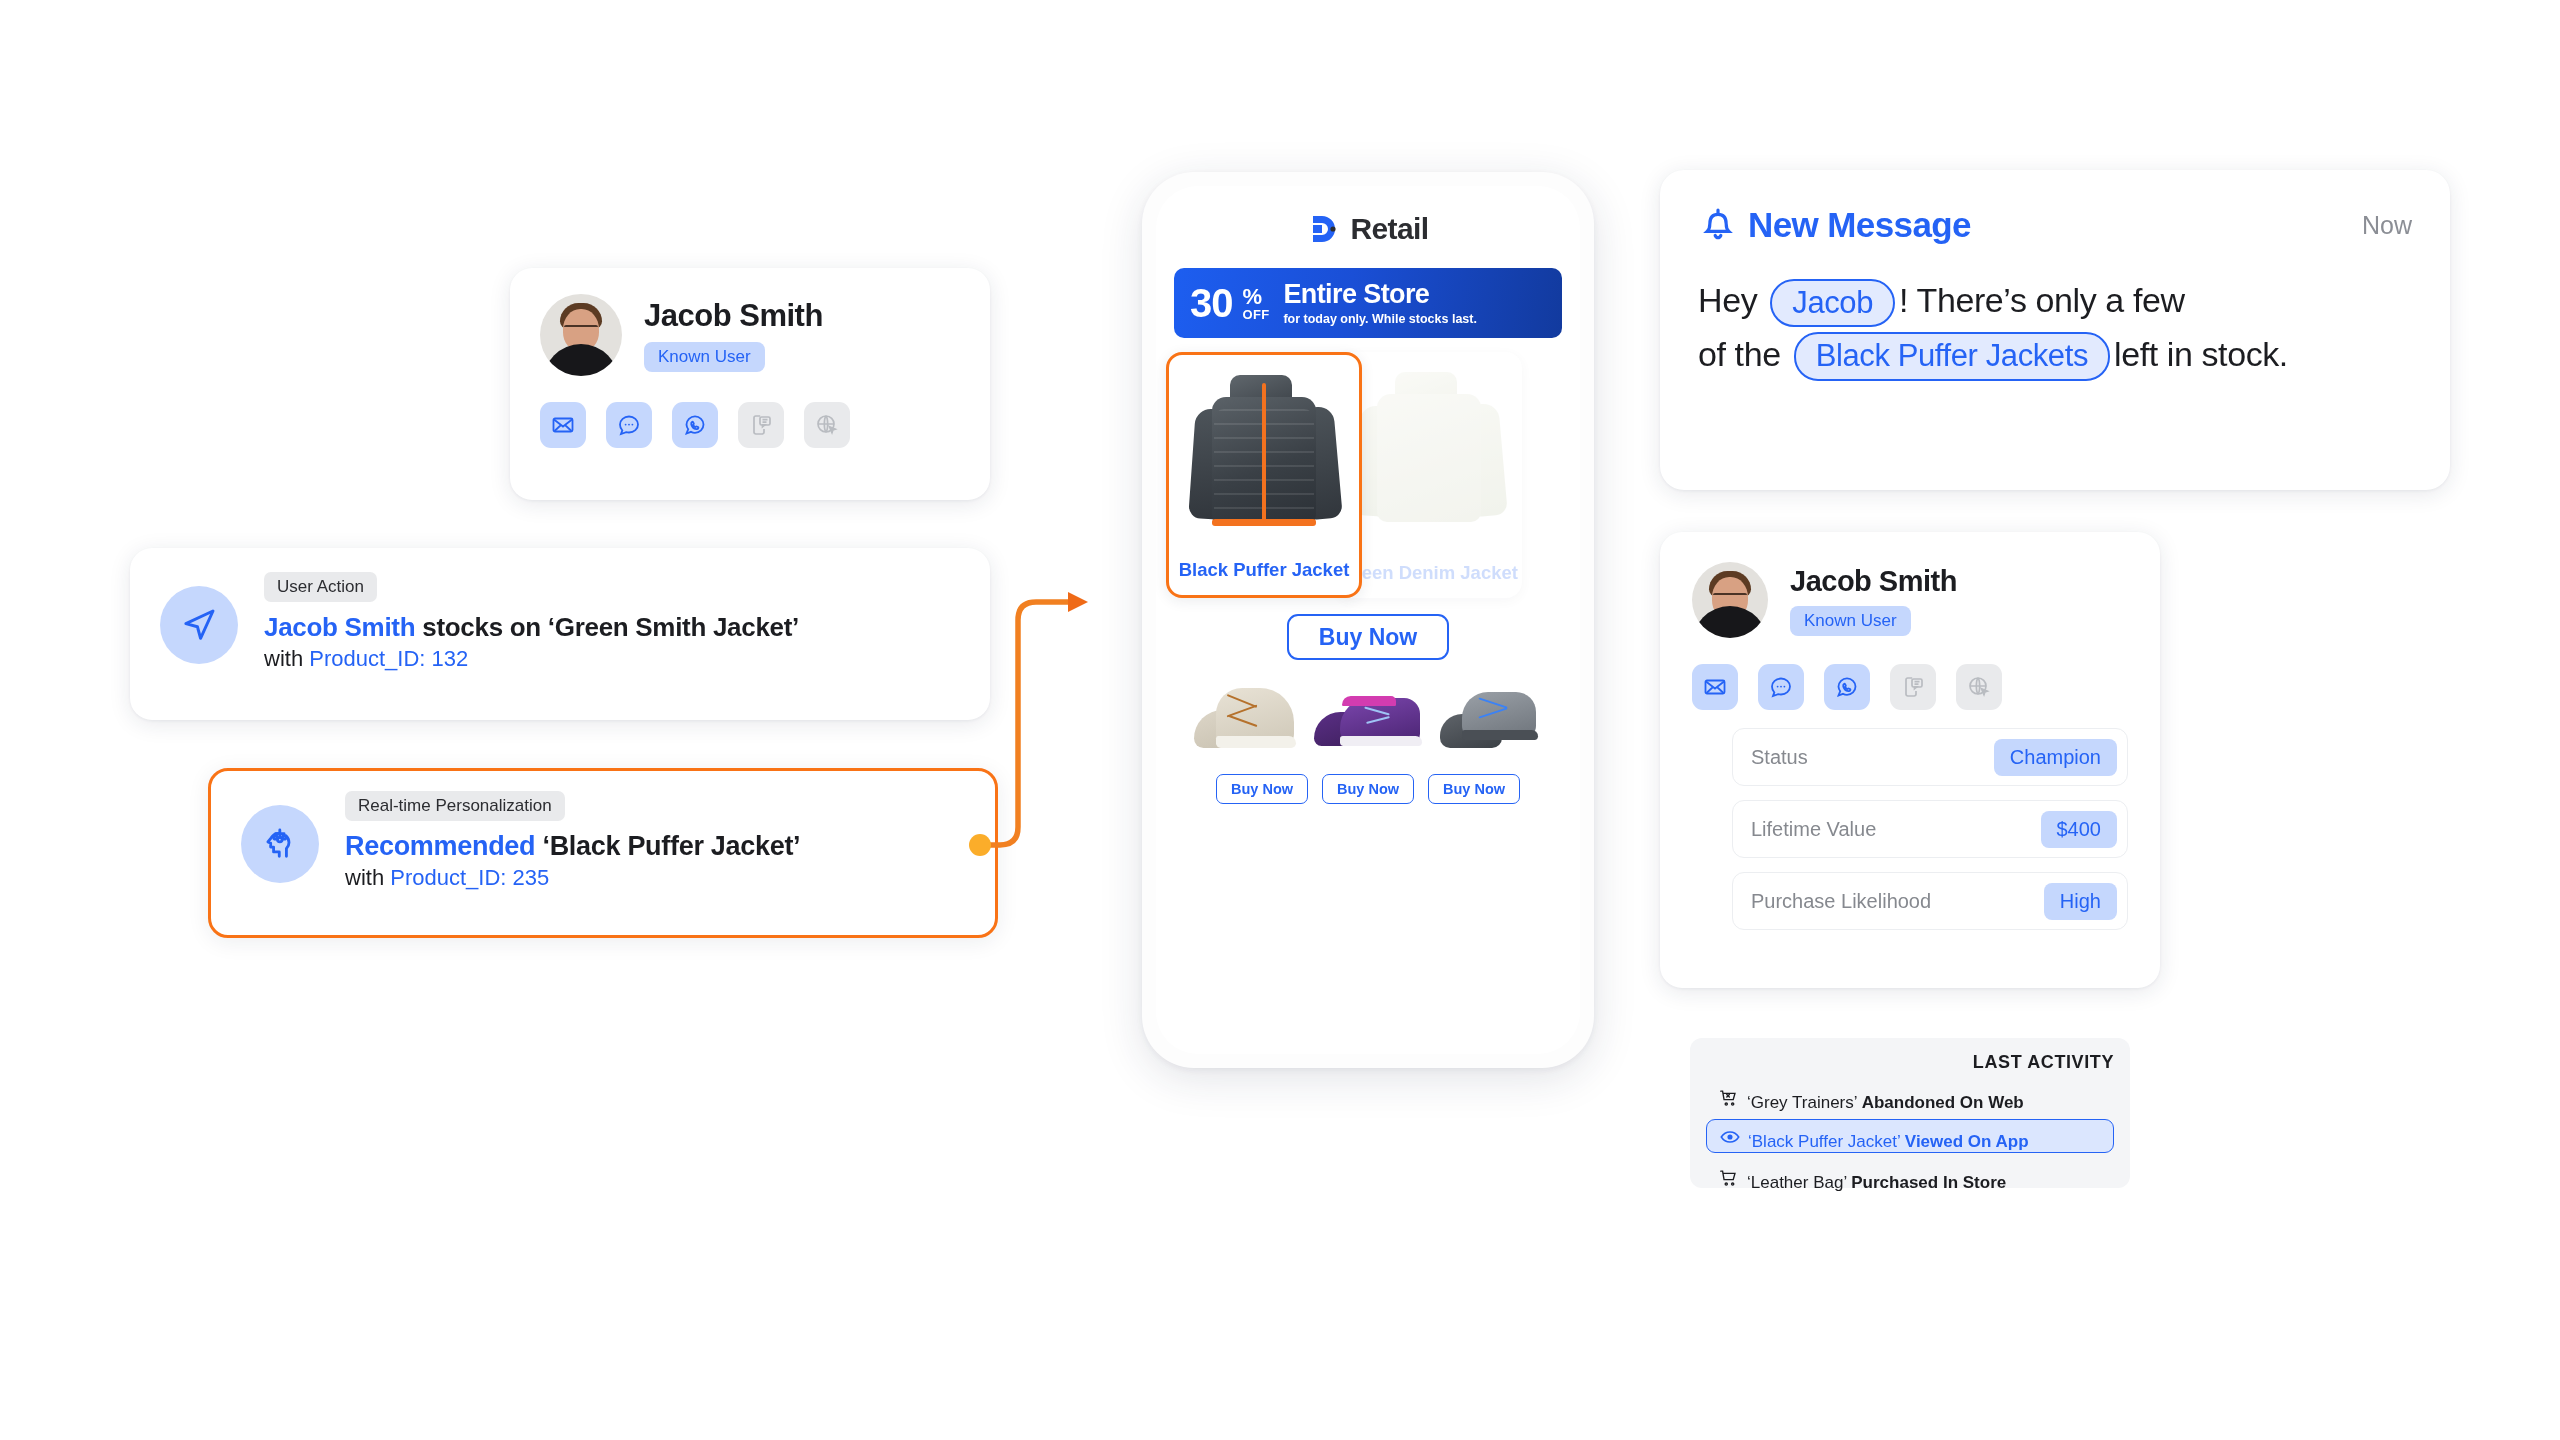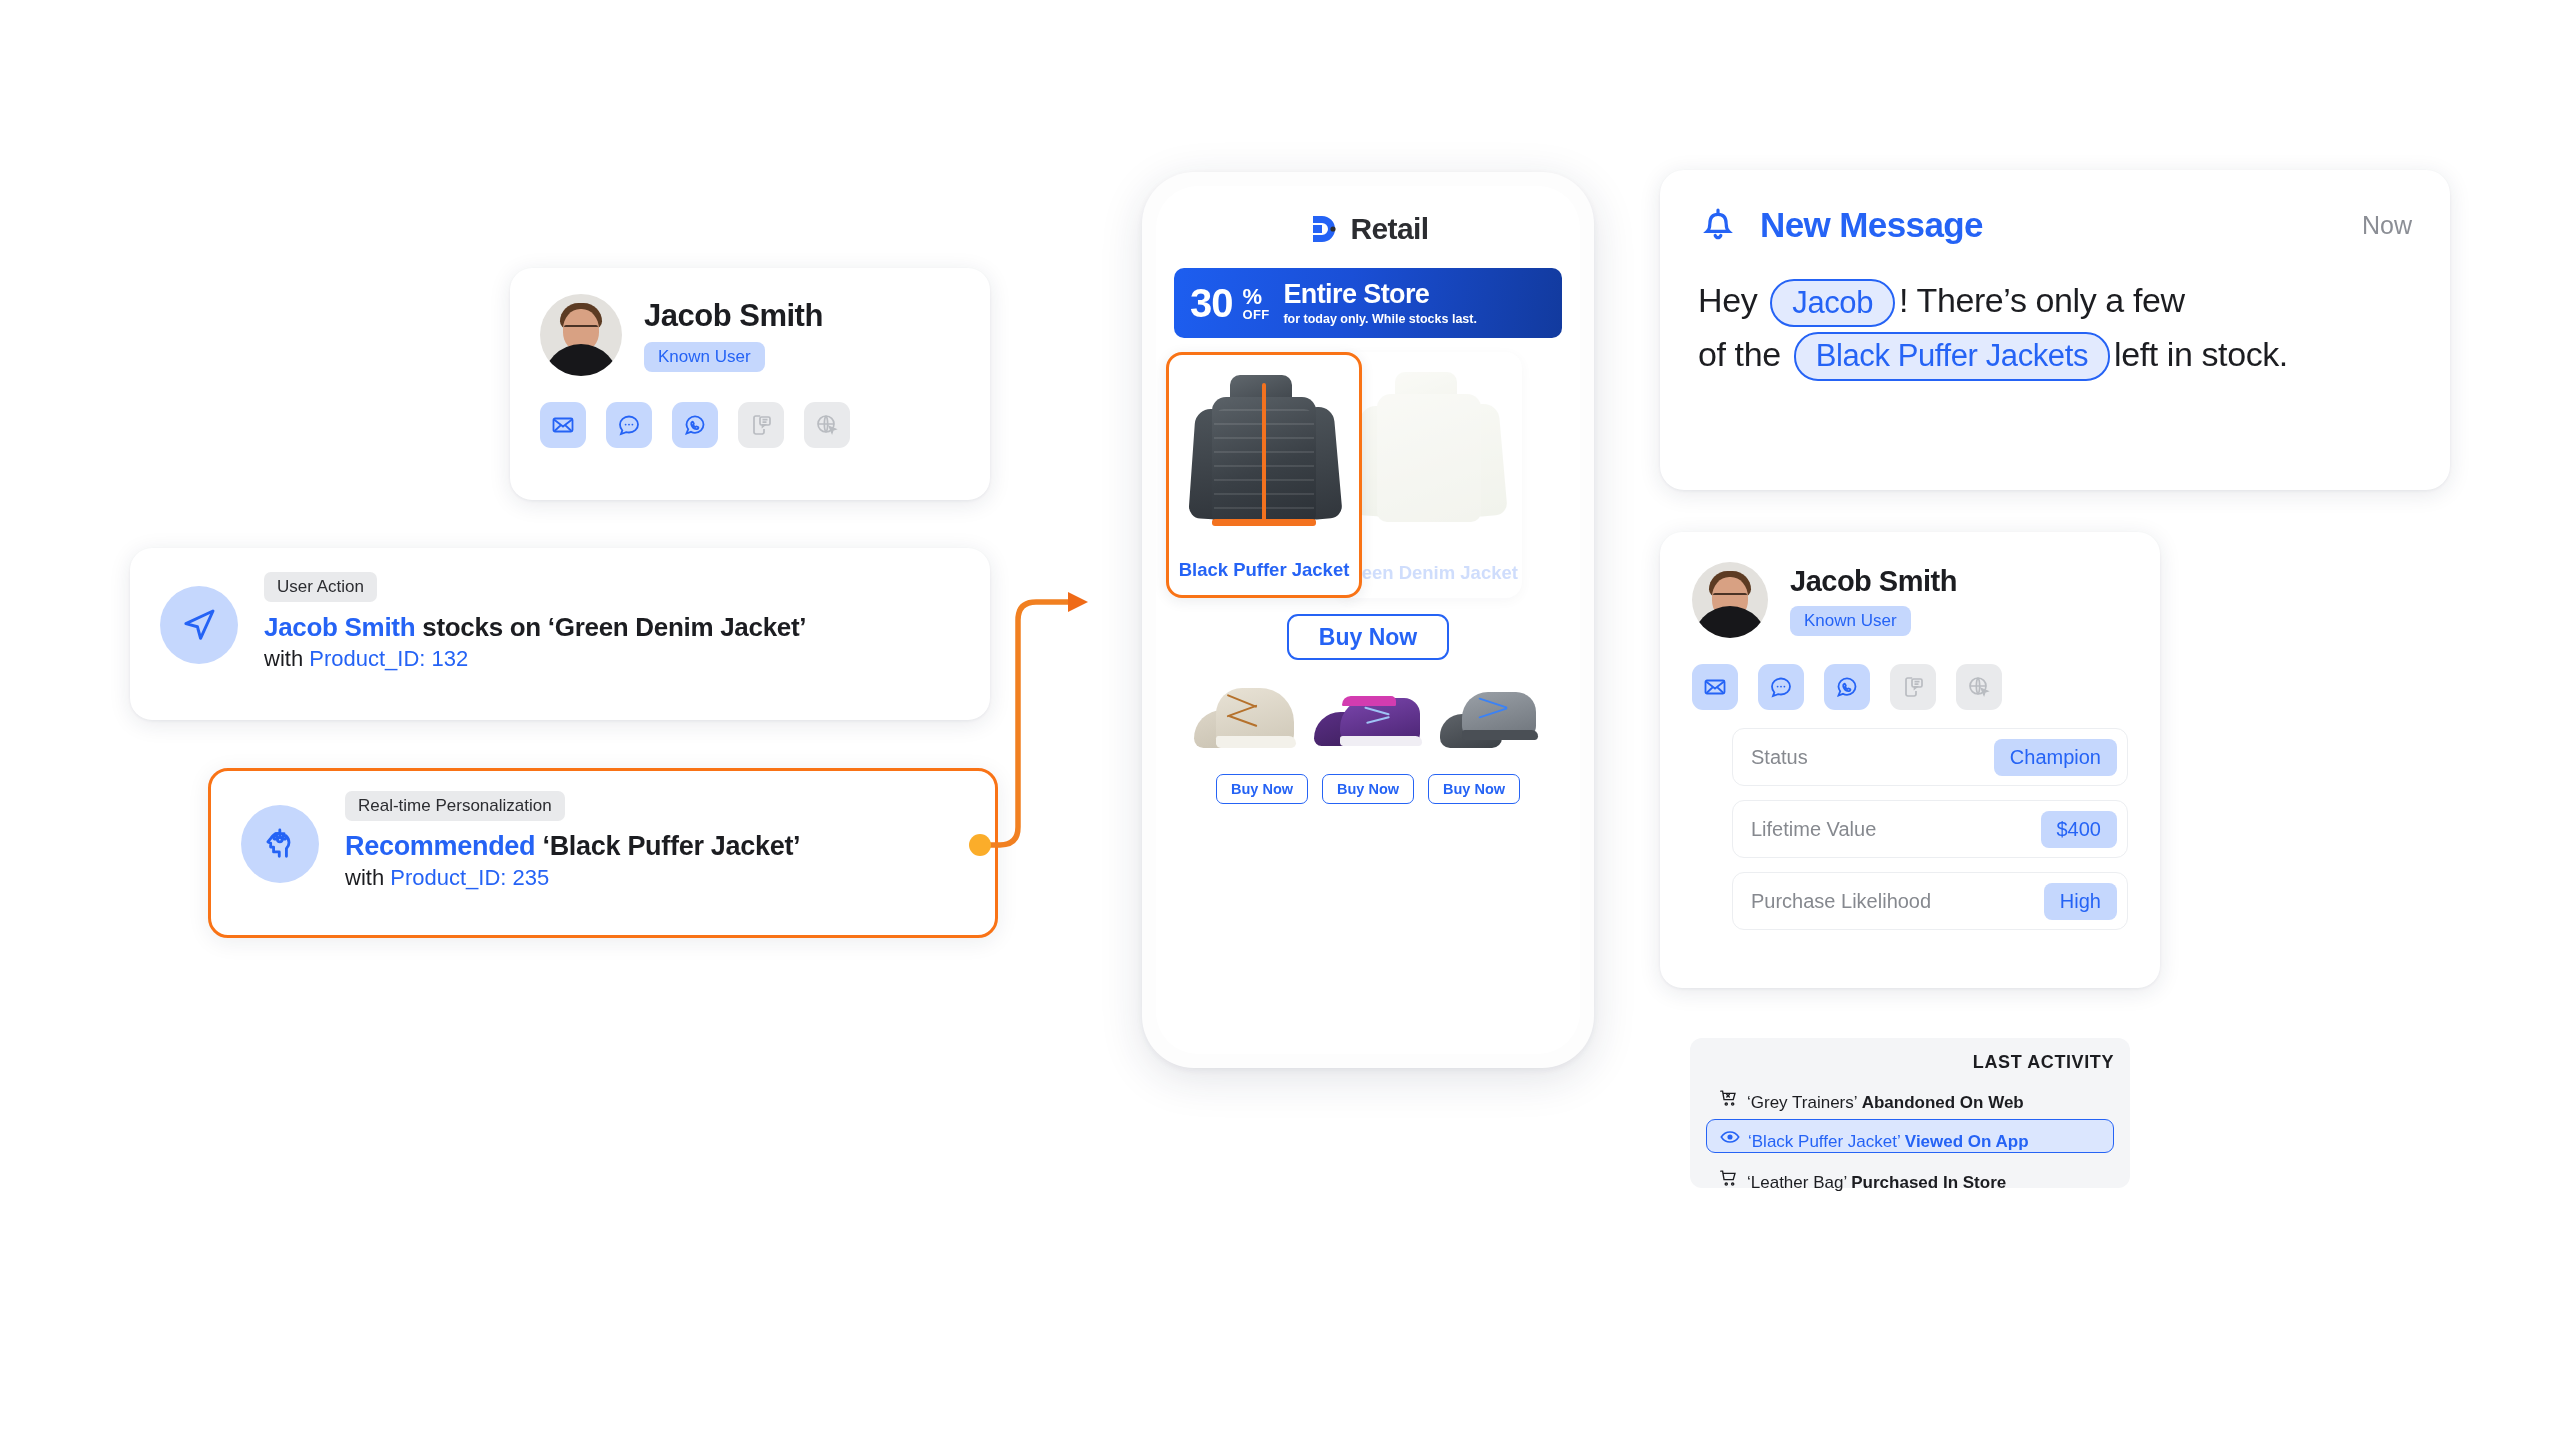--- a/index.html
+++ b/index.html
@@ -154,21 +154,21 @@
   .lace { position: absolute; height: 2px; border-radius: 1px; }
   .buy-row { display: flex; justify-content: center; gap: 14px; margin-top: 14px; }
   .buy-sm {
     width: 92px; height: 30px; border: 1.6px solid #2563f5; border-radius: 7px;
     background: #fff; color: #2563f5; font-size: 14.5px; font-weight: 700; font-family: inherit;
   }
 
   
   #msg-card { left: 1660px; top: 170px; width: 790px; height: 320px; padding: 32px 38px; border-radius: 24px; }
   .msg-head { display: flex; align-items: center; }
-  .msg-title { font-size: 35px; font-weight: 700; color: #2563f5; margin-left: 22px; letter-spacing: -.6px; }
+  .msg-title { font-size: 35px; font-weight: 700; color: #2563f5; margin-left: 10px; letter-spacing: -.6px; }
   .msg-now { margin-left: auto; font-size: 25px; color: #8b8e95; }
   .msg-body { margin-top: 26px; font-size: 34px; color: #1c1d21; line-height: 1.58; letter-spacing: -.4px; }
   .pill {
     display: inline-block; background: #e2eafe; border: 2px solid #2563f5;
     color: #2563f5; border-radius: 24px; padding: 2px 20px; margin: 0 4px;
     font-size: 31px; line-height: 1.32; vertical-align: middle;
   }
 
   
   #rprofile-card { left: 1660px; top: 532px; width: 500px; height: 456px; padding: 30px 32px; border-radius: 22px; }
@@ -256,21 +256,21 @@
   <div class="card" id="action-card">
     <div class="row-ic">
       <div class="circ-ic">
         <svg width="42" height="42" viewBox="0 0 24 24" fill="none" stroke="#2563f5" stroke-width="1.7" stroke-linejoin="round">
             <path d="M20 4L4.5 11.2l6.6 1.8 1.8 6.6z"></path>
           </svg>
       </div>
       <div>
         <span class="chip-tag">User Action</span>
         <div class="line-big">
-          <span class="blue">Jacob Smith</span><span class="norm"> stocks on </span><span class="norm">‘Green Denim Jacket’</span>
+          <span class="blue">Jacob Smith</span><span class="norm"> stocks on </span><span class="norm">‘Green Smith Jacket’</span>
         </div>
         <div class="line-sub">
           <span>with </span><span class="blue">Product_ID: 132</span>
         </div>
       </div>
     </div>
   </div>
 
   <div class="card" id="perso-card">
     <div class="row-ic">

